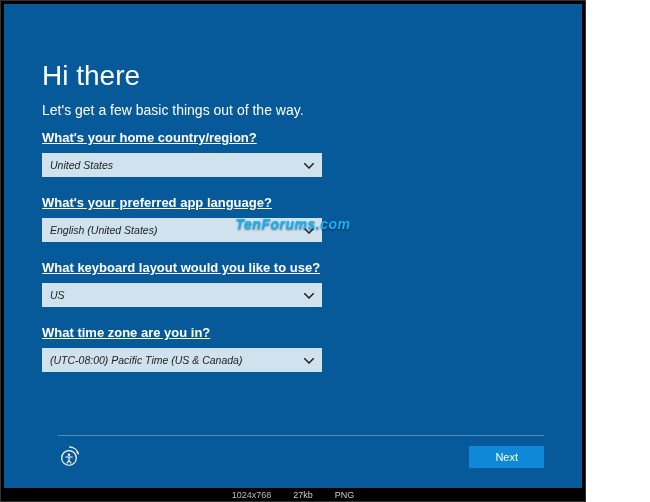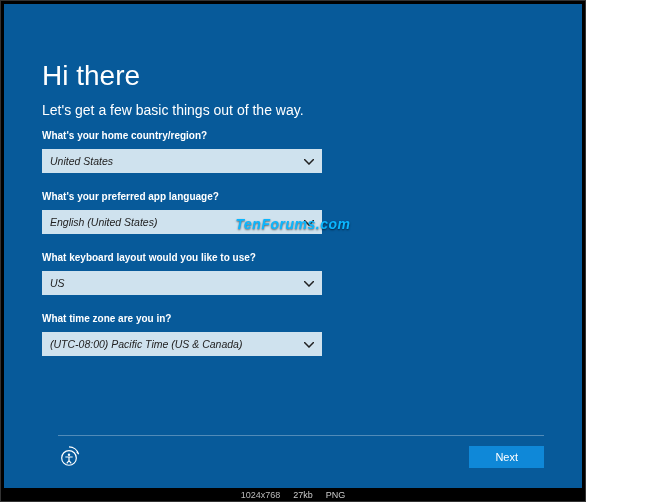--- a/index.html
+++ b/index.html
@@ -37,24 +37,25 @@
     font-size: 28px;
     margin-top: 30px;
     margin-bottom: 10px;
   }
   .subtitle {
     font-size: 14px;
     font-weight: 400;
     margin-bottom: 12px;
   }
   .field-label {
-    font-size: 10px;
+    font-size: 13px;
     font-weight: 600;
     margin-bottom: 8px;
     color: #fff;
+    text-decoration: underline;
   }
   .select {
     background: #cfe2ee;
     color: #222;
     height: 24px;
     width: 280px;
     display: flex;
     align-items: center;
     justify-content: space-between;
     padding: 0 8px;
@@ -98,21 +99,21 @@
     position: absolute;
     bottom: 0; left: 0; right: 0;
     height: 13px;
     background: #000;
     color: #ccc;
     font-size: 9px;
     font-family: Tahoma, sans-serif;
     display: flex;
     justify-content: center;
     align-items: center;
-    gap: 13px;
+    gap: 22px;
   }
   .status-bar span:first-child { color: #bbb; }
   .chev { font-size: 10px; color: #222; }
 </style>
 </head>
 <body>
 
 <div class="outer">
   <div class="screen">
     <div class="oobe">

